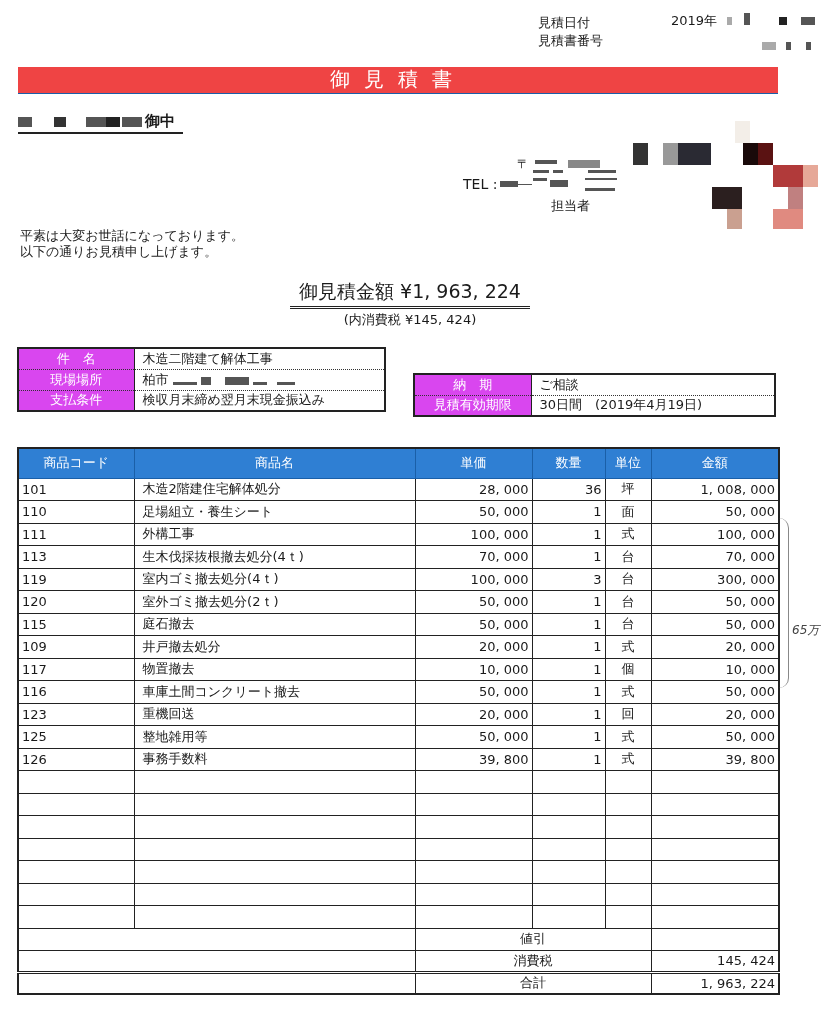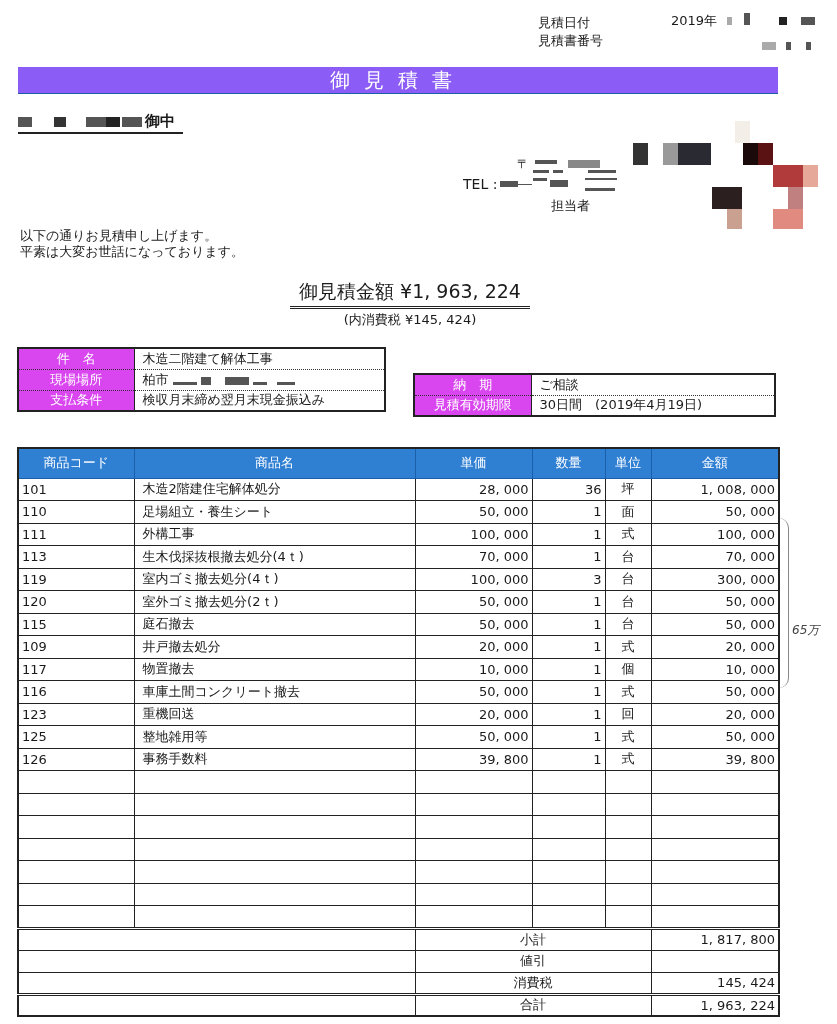--- a/index.html
+++ b/index.html
@@ -5,23 +5,23 @@
   * { box-sizing: border-box; margin: 0; padding: 0; }
   html, body { width: 837px; height: 1024px; background: #ffffff; overflow: hidden; }
   body { position: relative; font-family: "DejaVu Sans", sans-serif; color: #1a1a1a; }
 
   .hdr-meta { position: absolute; left: 538px; top: 14px; font-size: 13px; line-height: 18px; }
   .hdr-meta .lbl { display: block; }
   .hdr-date { position: absolute; left: 671px; top: 12px; font-size: 13px; }
   .redact { display: inline-block; background: #555; }
   .redact.light { background: #aaa; }
 
-  .title-bar { position: absolute; left: 18px; top: 67px; width: 760px; height: 27px; background: #8b5cf6;
+  .title-bar { position: absolute; left: 18px; top: 67px; width: 760px; height: 27px; background: #ef4444;
                color: #fff; text-align: center; font-size: 20px; letter-spacing: 14px; line-height: 27px;
-               border-bottom: 1px solid #1a5fa8; }
+               border-bottom: 1px solid #1a5fa8; font-family: Liberation Mono, monospace; }
 
   .client { position: absolute; left: 18px; top: 112px; width: 165px; border-bottom: 2px solid #222;
             font-size: 15px; height: 22px; font-weight: bold; }
   .client .blocks { position: absolute; left: 0; top: 5px; }
   .client .blocks span { position: absolute; height: 10px; background: #555; }
   .client .suffix { position: absolute; left: 127px; top: 0; }
 
   .sender { position: absolute; left: 455px; top: 150px; font-size: 14px; }
   .tel-lbl { position: absolute; left: 463px; top: 176px; font-size: 14px; }
   .sender-blocks span { position: absolute; background: #555; }
@@ -113,22 +113,22 @@
   <span style="left:773px;top:165px;width:30px;height:22px;background:#b13a3a;"></span>
   <span style="left:803px;top:165px;width:15px;height:22px;background:#e6a898;"></span>
   <span style="left:712px;top:187px;width:30px;height:22px;background:#2b1f1f;"></span>
   <span style="left:727px;top:209px;width:15px;height:20px;background:#caa090;"></span>
   <span style="left:773px;top:209px;width:30px;height:20px;background:#e08a80;"></span>
   <span style="left:788px;top:187px;width:15px;height:22px;background:#c08080;"></span>
   <span style="left:735px;top:121px;width:15px;height:22px;background:#f3eee8;"></span>
 </div>
 
 <div class="greet">
+  <div>平素は大変お世話になっております。</div>
   <div>以下の通りお見積申し上げます。</div>
-  <div>平素は大変お世話になっております。</div>
 </div>
 
 <div class="total-box">
   <div class="total-main">
     <span>御見積金額</span>
     <span>¥1, 963, 224</span>
   </div>
   <div class="total-sub">(内消費税 ¥145, 424)</div>
 </div>
 
@@ -344,25 +344,20 @@
         <td></td>
       </tr>
       <tr>
         <td></td>
         <td></td>
         <td></td>
         <td></td>
         <td></td>
         <td></td>
       </tr>
-      <tr class="sum sum-first">
-        <td colspan="2"></td>
-        <td colspan="3" class="ctr">小計</td>
-        <td class="num">1, 817, 800</td>
-      </tr>
       <tr class="sum">
         <td colspan="2"></td>
         <td colspan="3" class="ctr">値引</td>
         <td class="num"></td>
       </tr>
       <tr class="sum">
         <td colspan="2"></td>
         <td colspan="3" class="ctr">消費税</td>
         <td class="num">145, 424</td>
       </tr>

